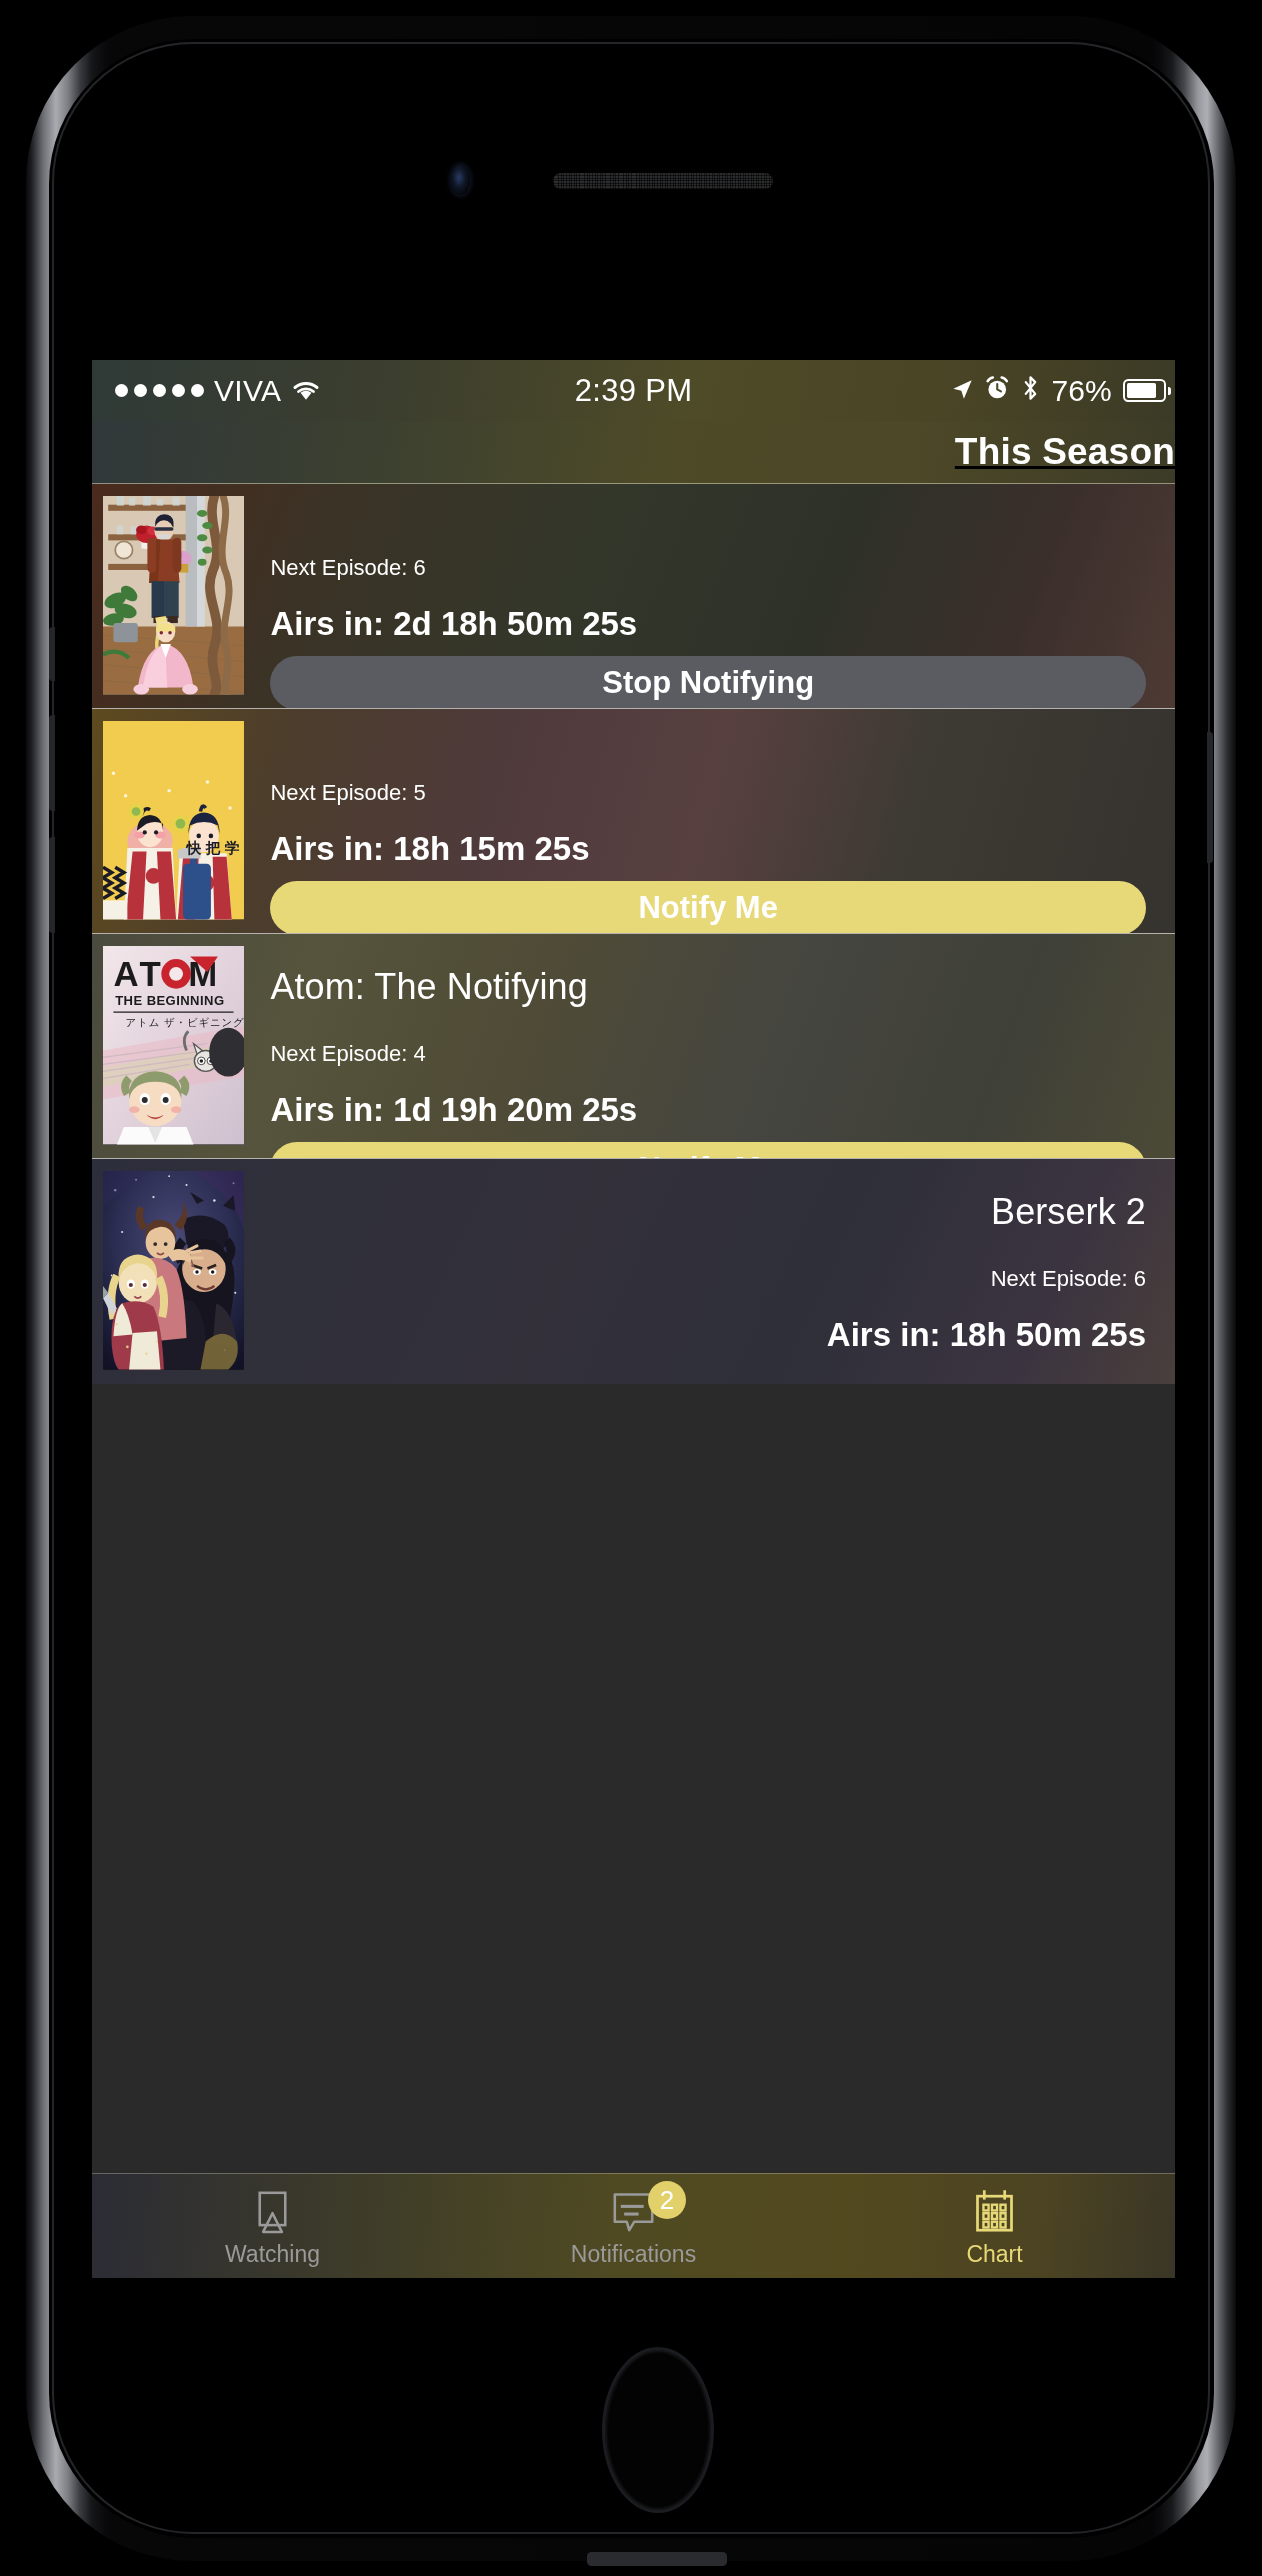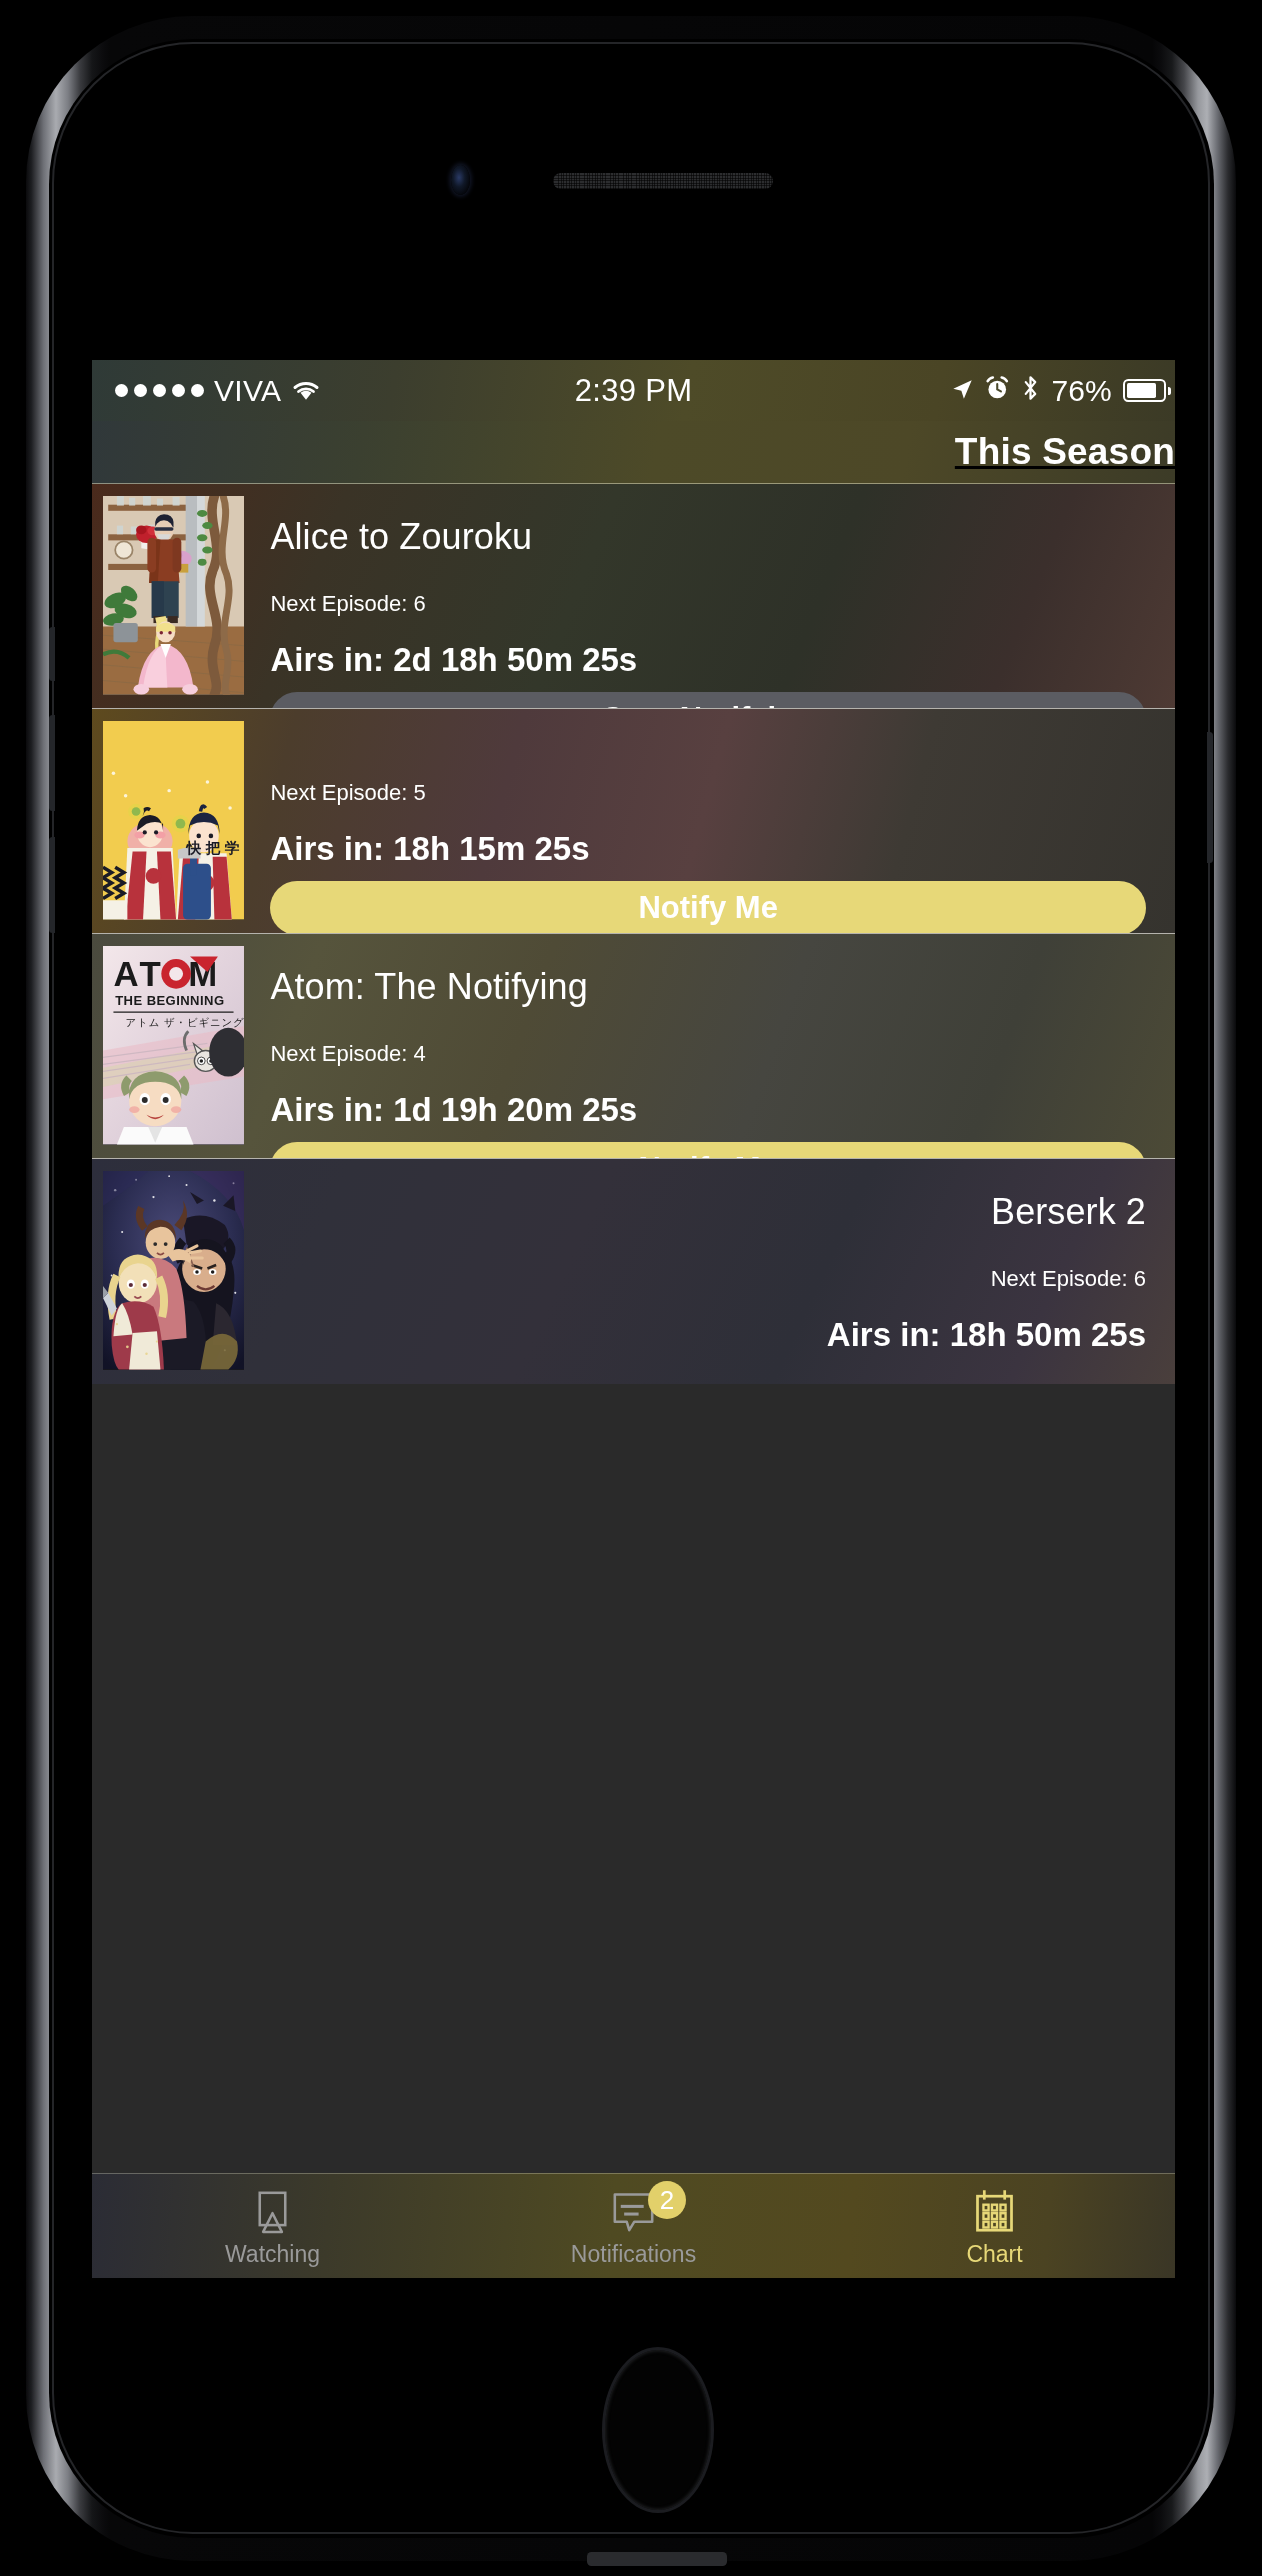--- a/index.html
+++ b/index.html
@@ -337,21 +337,20 @@
           <circle cx="77" cy="157" r="2" fill="#7a2332"></circle>
           <path d="M72 170 Q46 176 40 220 L104 220 Q98 176 72 170 Z" fill="#f3b7cc"></path>
           <path d="M72 170 Q52 176 46 220 L74 220 Q72 190 72 170 Z" fill="#f9cfdd"></path>
           <path d="M66 170 L72 186 L78 170 Z" fill="#fff"></path>
           <ellipse cx="44" cy="222" rx="9" ry="6" fill="#f6cedd"></ellipse>
           <ellipse cx="100" cy="222" rx="9" ry="6" fill="#f6cedd"></ellipse>
           <path d="M0 182 Q16 174 30 186" stroke="#3f7a3a" stroke-width="5" fill="none"></path>
         </svg>
       </div>
       <div class="row-body">
-        <div class="show-title">Alice to Zouroku</div>
         <div class="next-ep">Next Episode: 6</div>
         <div class="airs-in">Airs in: 2d 18h 50m 25s</div>
         <button class="notify-btn btn-stop">Stop Notifying</button>
       </div>
     </div>
 
     <div class="show-row">
       <div class="row-bg row2-bg"></div>
       <div class="thumb">
         <svg class="thumb-art" viewBox="0 0 162 228" preserveAspectRatio="none">

